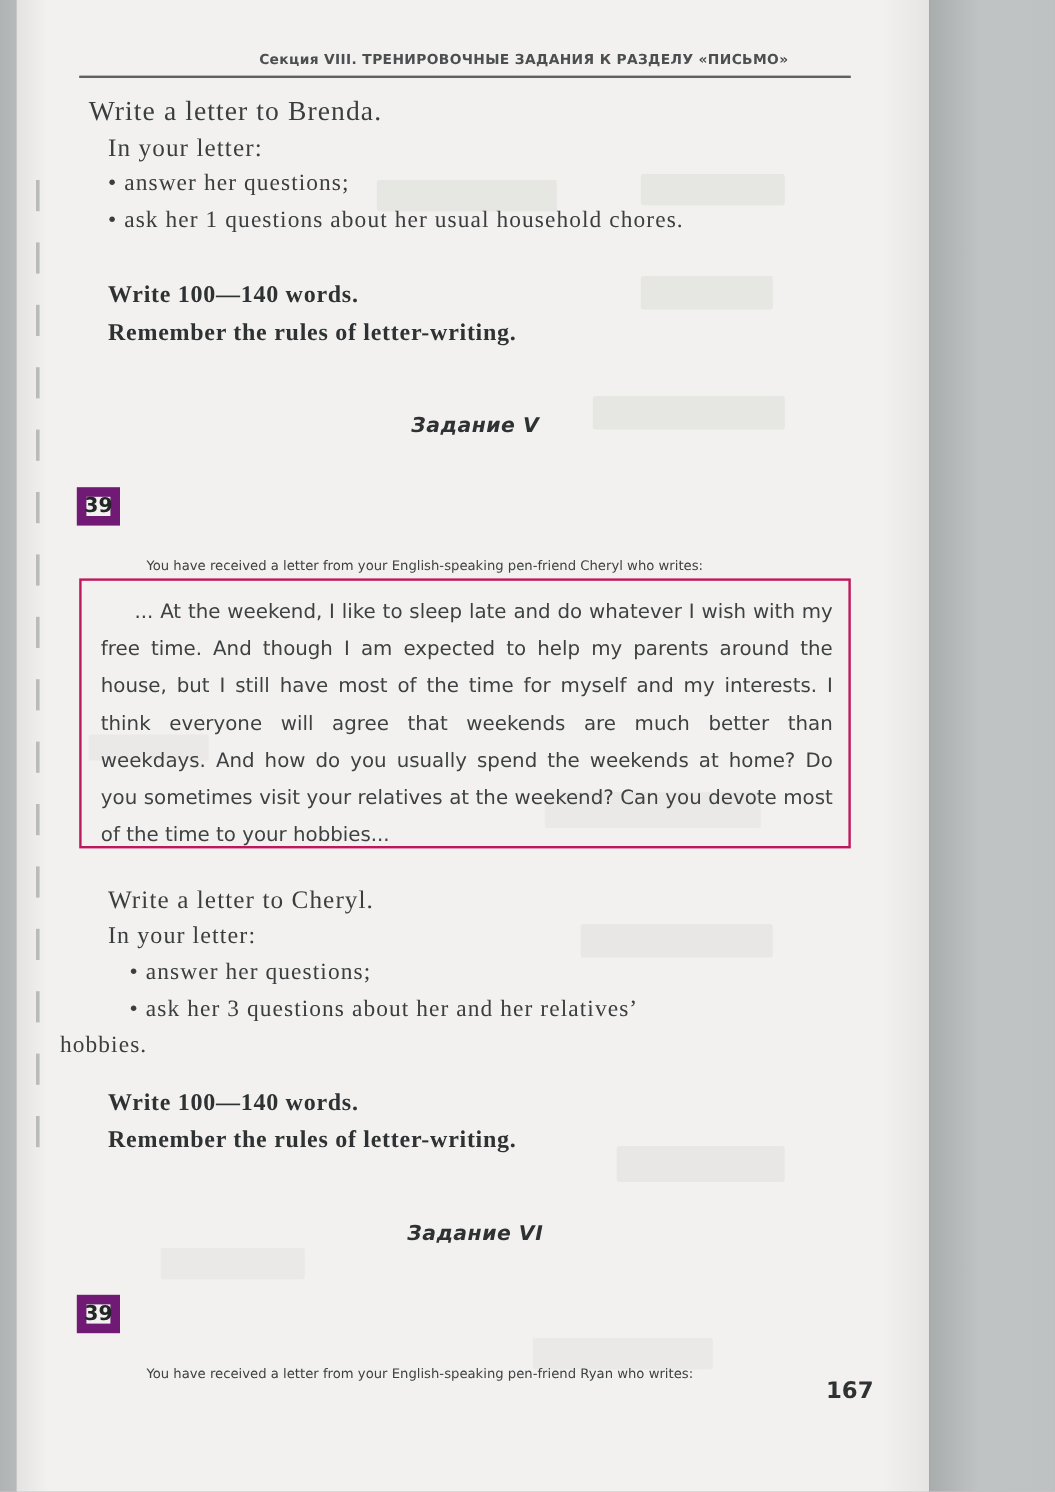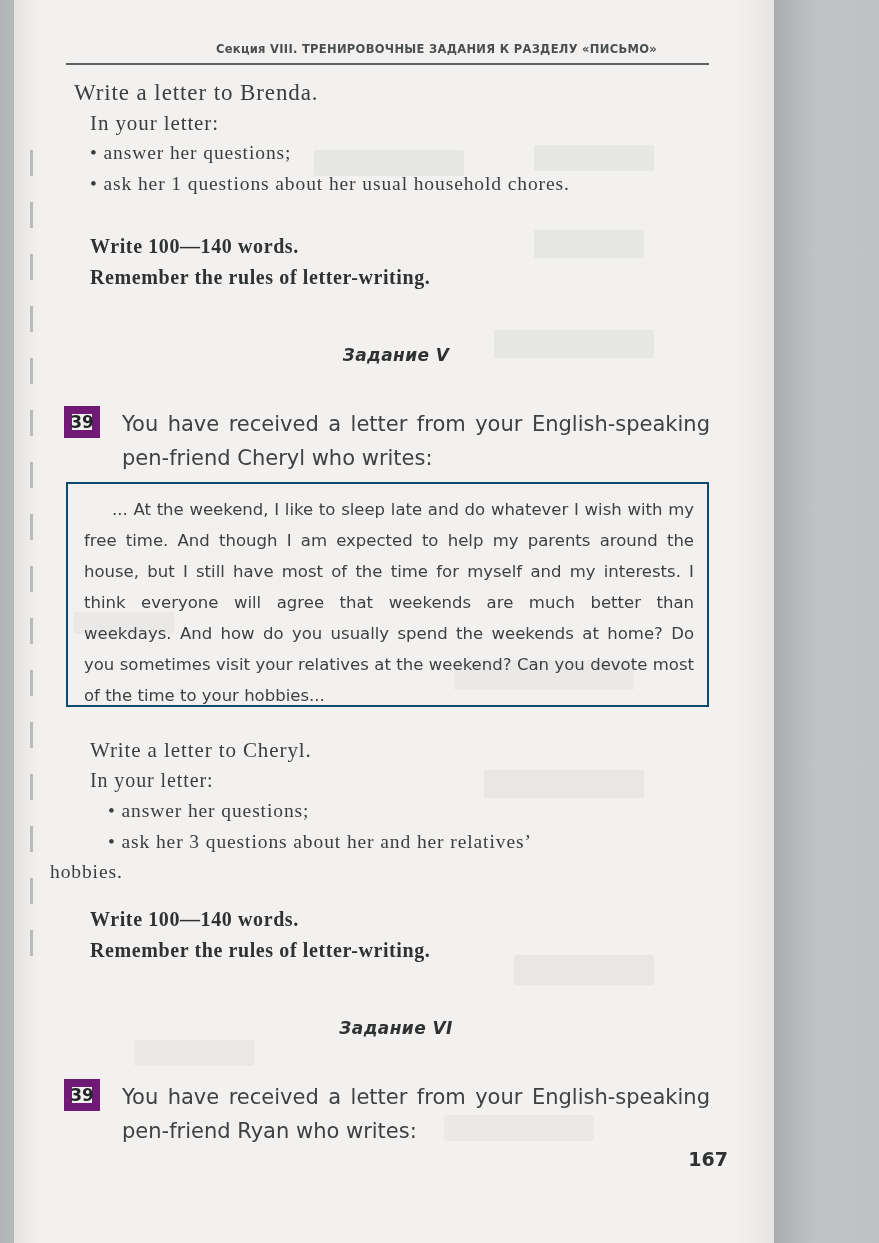--- a/index.html
+++ b/index.html
@@ -139,35 +139,36 @@
     display: flex;
     align-items: center;
     justify-content: center;
   }
   .nb1 { left: 4px; top: 406px; }
   .nb2 { left: 4px; top: 1079px; }
 
   .sans-para {
     position: absolute;
     font-family: "DejaVu Sans", sans-serif;
-    font-size: 21px;
+    font-size: 11px;
     line-height: 34px;
     color: #3e4142;
     text-align: justify;
+    margin-top: 48px;
   }
   .sp1 { left: 62px; top: 407px; width: 588px; }
   .sp2 { left: 62px; top: 1080px; width: 588px; }
 
   .quote-box {
     position: absolute;
     left: 6px;
     top: 482px;
     width: 643px;
     height: 225px;
-    border: 2px solid #0c4a6e;
+    border: 2px solid #be185d;
     box-sizing: border-box;
     background: transparent;
   }
   .quote-text {
     position: absolute;
     left: 16px;
     top: 10px;
     width: 610px;
     font-family: "DejaVu Sans", sans-serif;
     font-size: 16.5px;

